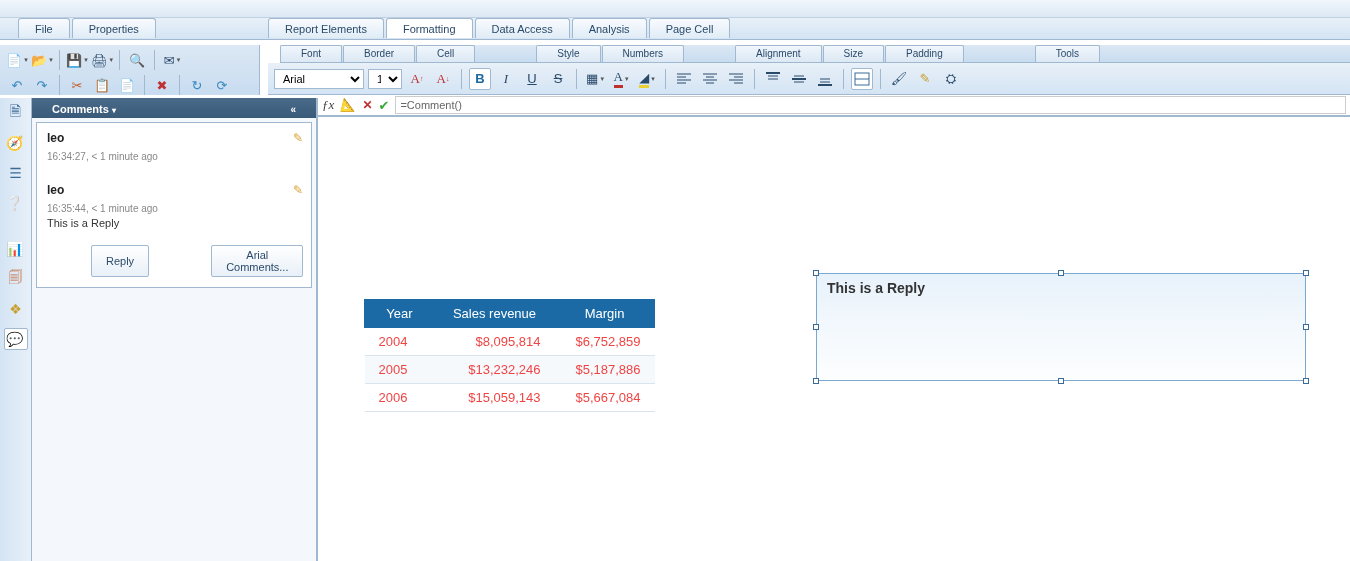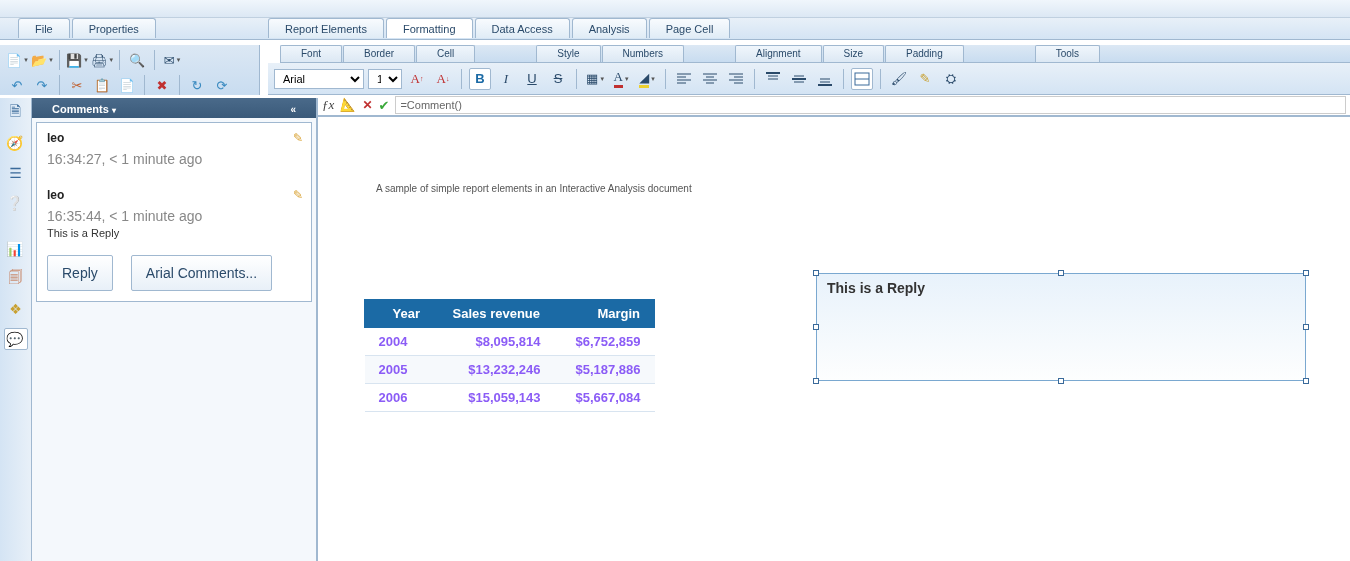--- a/index.html
+++ b/index.html
@@ -48,34 +48,34 @@
   .side-icon { width: 24px; height: 22px; display: flex; align-items: center; justify-content: center; cursor: pointer; border: 1px solid transparent; border-radius: 2px; font-size: 14px; }
   .side-icon.active { background: #fff; border-color: #a0b8d0; }
   
   
   .comments-panel { position: absolute; top: 98px; left: 32px; width: 286px; height: 463px; background: #f4f8fc; border-right: 2px solid #a0b8d0; }
   .comments-header { height: 20px; background: linear-gradient(#4a6a8a, #3a5a7a); color: #fff; font-size: 11px; font-weight: bold; padding: 3px 20px; display: flex; align-items: flex-end; justify-content: space-between; }
   .comments-header .collapse { cursor: pointer; font-size: 10px; }
   .comments-body { background: #fff; border: 1px solid #a0b8d0; margin: 4px; padding: 0; }
   .comment-item { padding: 8px 10px 10px 10px; position: relative; }
   .comment-author { font-weight: bold; font-size: 12px; color: #222; margin-bottom: 6px; }
-  .comment-meta { color: #888; font-size: 14px; margin-bottom: 3px; }
+  .comment-meta { color: #888; font-size: 10px; margin-bottom: 3px; }
   .comment-text { color: #333; font-size: 11px; }
   .edit-pencil { position: absolute; right: 8px; top: 8px; cursor: pointer; color: #d8a030; font-size: 12px; }
   .comment-actions { display: flex; gap: 18px; padding: 6px 10px 10px 10px; }
-  .action-btn { padding: 9px 14px; border: 1px solid #a0b8d0; background: linear-gradient(#fff, #e8f0f8); border-radius: 2px; cursor: pointer; font-size: 14px; color: #2a4a6a; }
+  .action-btn { padding: 3px 14px; border: 1px solid #a0b8d0; background: linear-gradient(#fff, #e8f0f8); border-radius: 2px; cursor: pointer; font-size: 11px; color: #2a4a6a; margin-left: 44px; }
   
   
   .canvas { position: absolute; top: 117px; left: 318px; right: 0; bottom: 0; background: #fff; overflow: hidden; }
   .rpt-title { position: absolute; left: 58px; top: 40px; font-size: 22px; color: #333; font-family: Arial; }
   .rpt-subtitle { position: absolute; left: 58px; top: 66px; font-size: 10px; color: #555; }
   
   .data-table { position: absolute; left: 46px; top: 182px; border-collapse: collapse; font-size: 13px; }
-  .data-table th { background: #1b6aa5; color: #fff; font-weight: bold; text-align: right; padding: 6px 14px; border: 1px solid #1b6aa5; }
-  .data-table td { padding: 6px 14px; border-bottom: 1px solid #d8e4f0; text-align: right; color: #8b5cf6; font-weight: bold; }
+  .data-table th { background: #1b6aa5; color: #fff; font-weight: normal; text-align: center; padding: 6px 14px; border: 1px solid #1b6aa5; }
+  .data-table td { padding: 6px 14px; border-bottom: 1px solid #d8e4f0; text-align: right; color: #ef4444; }
   .data-table td:first-child { text-align: left; }
   .data-table tr:nth-child(even) td { background: #f6f9fc; }
   
   .selected-box { position: absolute; left: 498px; top: 156px; width: 490px; height: 108px; background: linear-gradient(#e8f2fb, #fdfefe); border: 1px solid #7aa8d0; }
   .sel-handle { position: absolute; width: 6px; height: 6px; background: #fff; border: 1px solid #3a6a9a; }
   .sel-text { padding: 6px 10px; font-size: 14px; font-weight: bold; color: #333; }
   
   
   .top-strip { position: absolute; top:0; left:0; right:0; height:18px; background: linear-gradient(#f0f6fc,#dce8f4); border-bottom:1px solid #c0d0e0;}
   
@@ -269,21 +269,20 @@
       <div class="comment-text">This is a Reply</div>
     </div>
     <div class="comment-actions">
       <button class="action-btn">Reply</button>
       <button class="action-btn">Arial Comments...</button>
     </div>
   </div>
 </div>
 
 <div class="canvas">
-  <div class="rpt-subtitle">A sample of simple report elements in an Interactive Analysis document</div>
 
   <table class="data-table">
     <thead>
       <tr>
         <th style="width:70px">Year</th>
         <th style="width:120px">Sales revenue</th>
         <th style="width:100px">Margin</th>
       </tr>
     </thead>
     <tbody>

